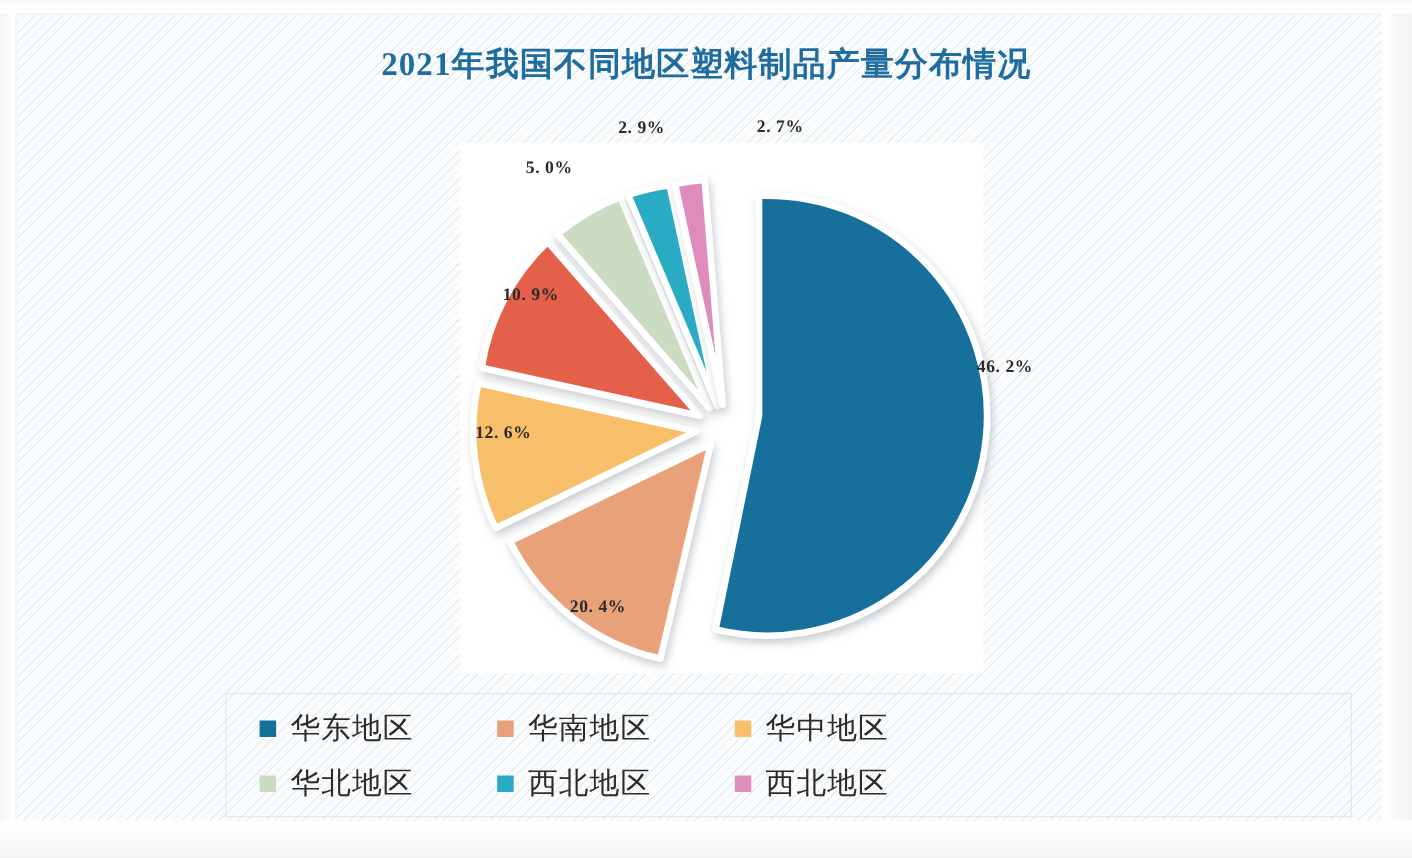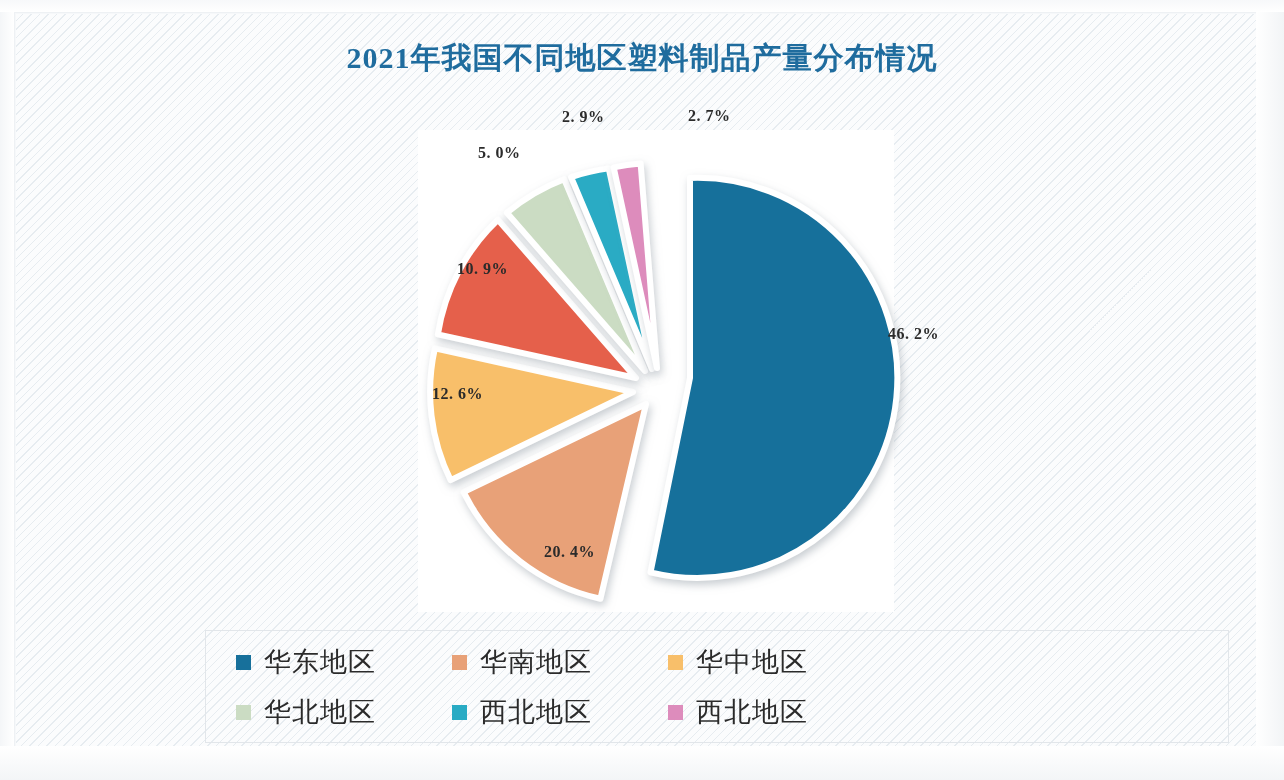--- a/index.html
+++ b/index.html
@@ -198,21 +198,21 @@
                Z" transform="translate(-3,-21)"></path>
 
       <path filter="url(#sliceShadow)" stroke="#ffffff" stroke-width="6" stroke-linejoin="round" fill="#dd8cbc" d="M 255 290
                L 211.7 89.4
                A 200 200 0 0 1 238.6 85.6
                Z" transform="translate(2,-22)"></path>
     </svg>
 
     <span class="slice-label" style="left:488px; top:225px;">46. 2%</span>
 
-    <span class="slice-label" style="left:144px; top:443px;">20. 4%</span>
+    <span class="slice-label" style="left:118px; top:443px;">20. 4%</span>
 
     <span class="slice-label" style="left:32px; top:285px;">12. 6%</span>
 
     <span class="slice-label" style="left:57px; top:160px;">10. 9%</span>
 
     <span class="slice-label" style="left:78px; top:44px;">5. 0%</span>
 
     <span class="slice-label" style="left:162px; top:8px;">2. 9%</span>
 
     <span class="slice-label" style="left:288px; top:7px;">2. 7%</span>

